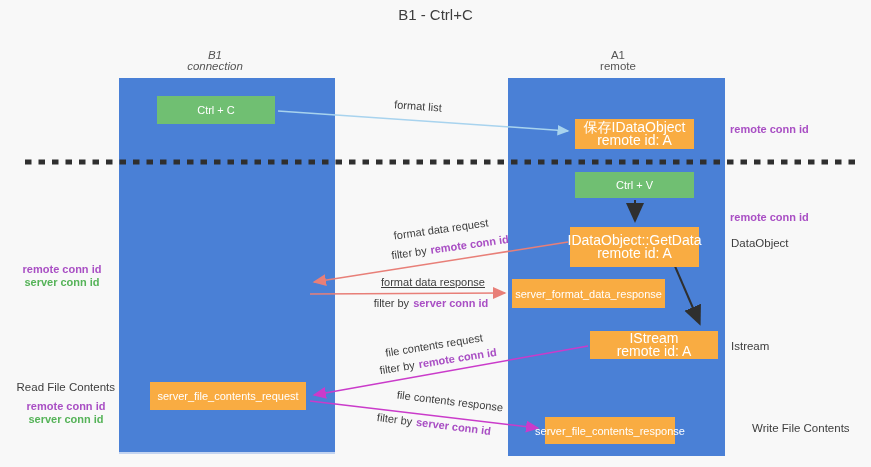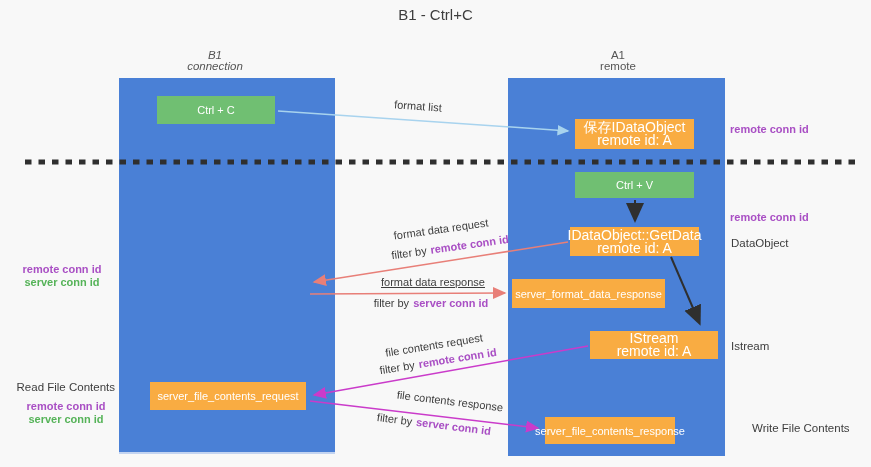--- a/index.html
+++ b/index.html
@@ -112,21 +112,21 @@
 
   <div class="abs box orange two-line" style="left:575px;top:119px;width:119px;height:30px;">
     <div class="l2">保存IDataObject</div>
     <div class="l2">remote id: A</div>
   </div>
 
   <div class="abs box green" style="left:575px;top:172px;width:119px;height:26px;">
     <div>Ctrl + V</div>
   </div>
 
-  <div class="abs box orange two-line" style="left:570px;top:227px;width:129px;height:29px;">
+  <div class="abs box orange two-line" style="left:570px;top:227px;width:129px;height:40px;">
     <div class="l2">IDataObject::GetData</div>
     <div class="l2">remote id: A</div>
   </div>
 
 
   <div class="abs box orange" style="left:512px;top:279px;width:153px;height:29px;text-align:right;">
     <div>server_format_data_response</div>
   </div>
 
   <div class="abs box orange two-line" style="left:590px;top:331px;width:128px;height:28px;">

